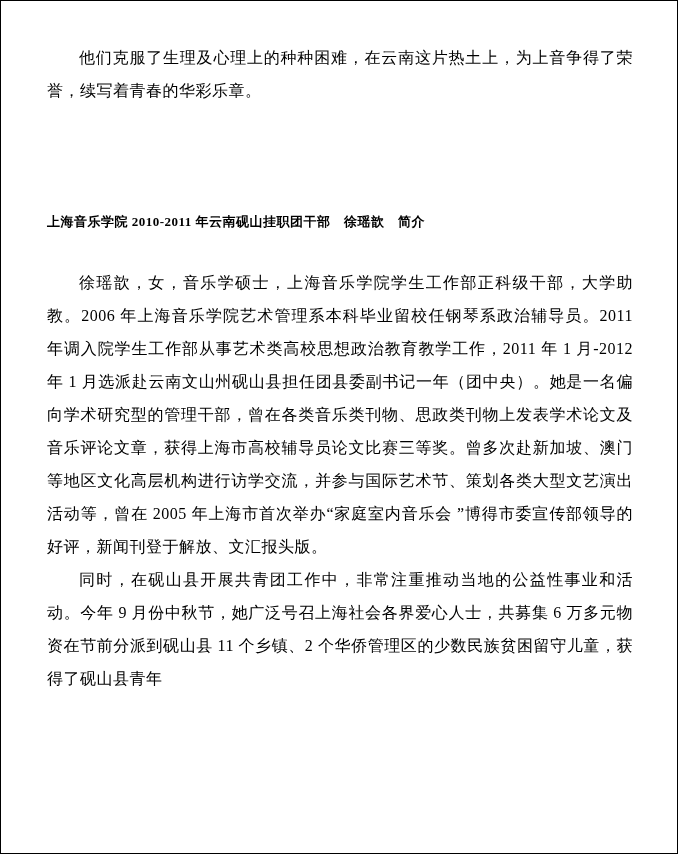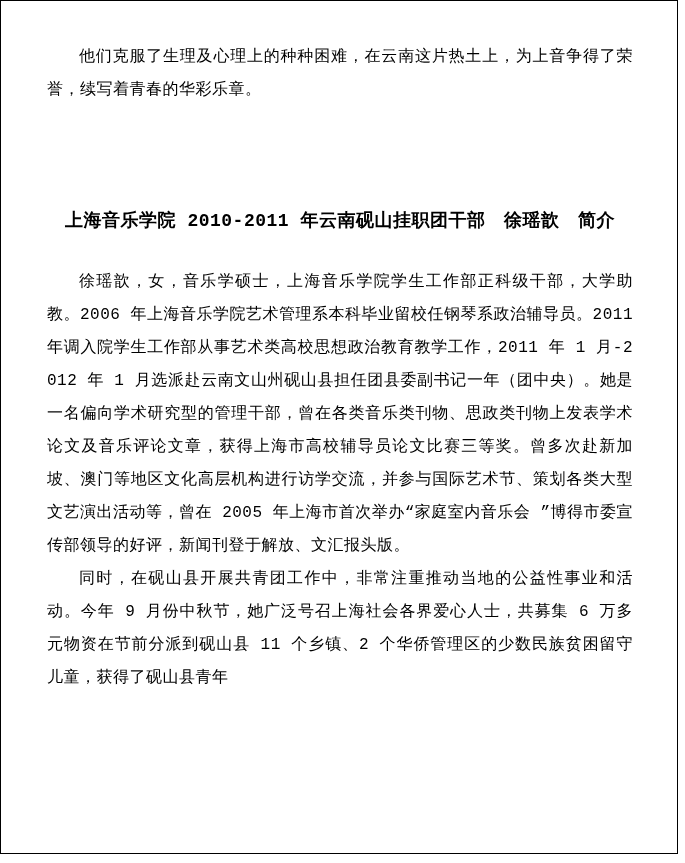--- a/index.html
+++ b/index.html
@@ -27,38 +27,36 @@
   }
   .content {
     position: absolute;
     left: 0;
     top: 0;
     width: 100%;
     height: 100%;
     padding: 40px 44px 0 46px;
     box-sizing: border-box;
     overflow: hidden;
-    font-family: Liberation Mono, monospace;
   }
   p.body-text {
     margin: 0;
     font-size: 16px;
     line-height: 33px;
     text-align: justify;
     text-justify: inter-ideograph;
     text-indent: 2em;
     letter-spacing: 0.5px;
     word-break: break-all;
   }
   h1.doc-title {
     margin: 98px 0 28px 0;
-    font-size: 18px;
+    font-size: 13px;
     line-height: 33px;
     font-weight: bold;
-    text-align: center;
     letter-spacing: 0.5px;
   }
   p.intro {
     margin-top: 0;
   }
 </style>
 </head>
 <body>
 
 <div class="page">

